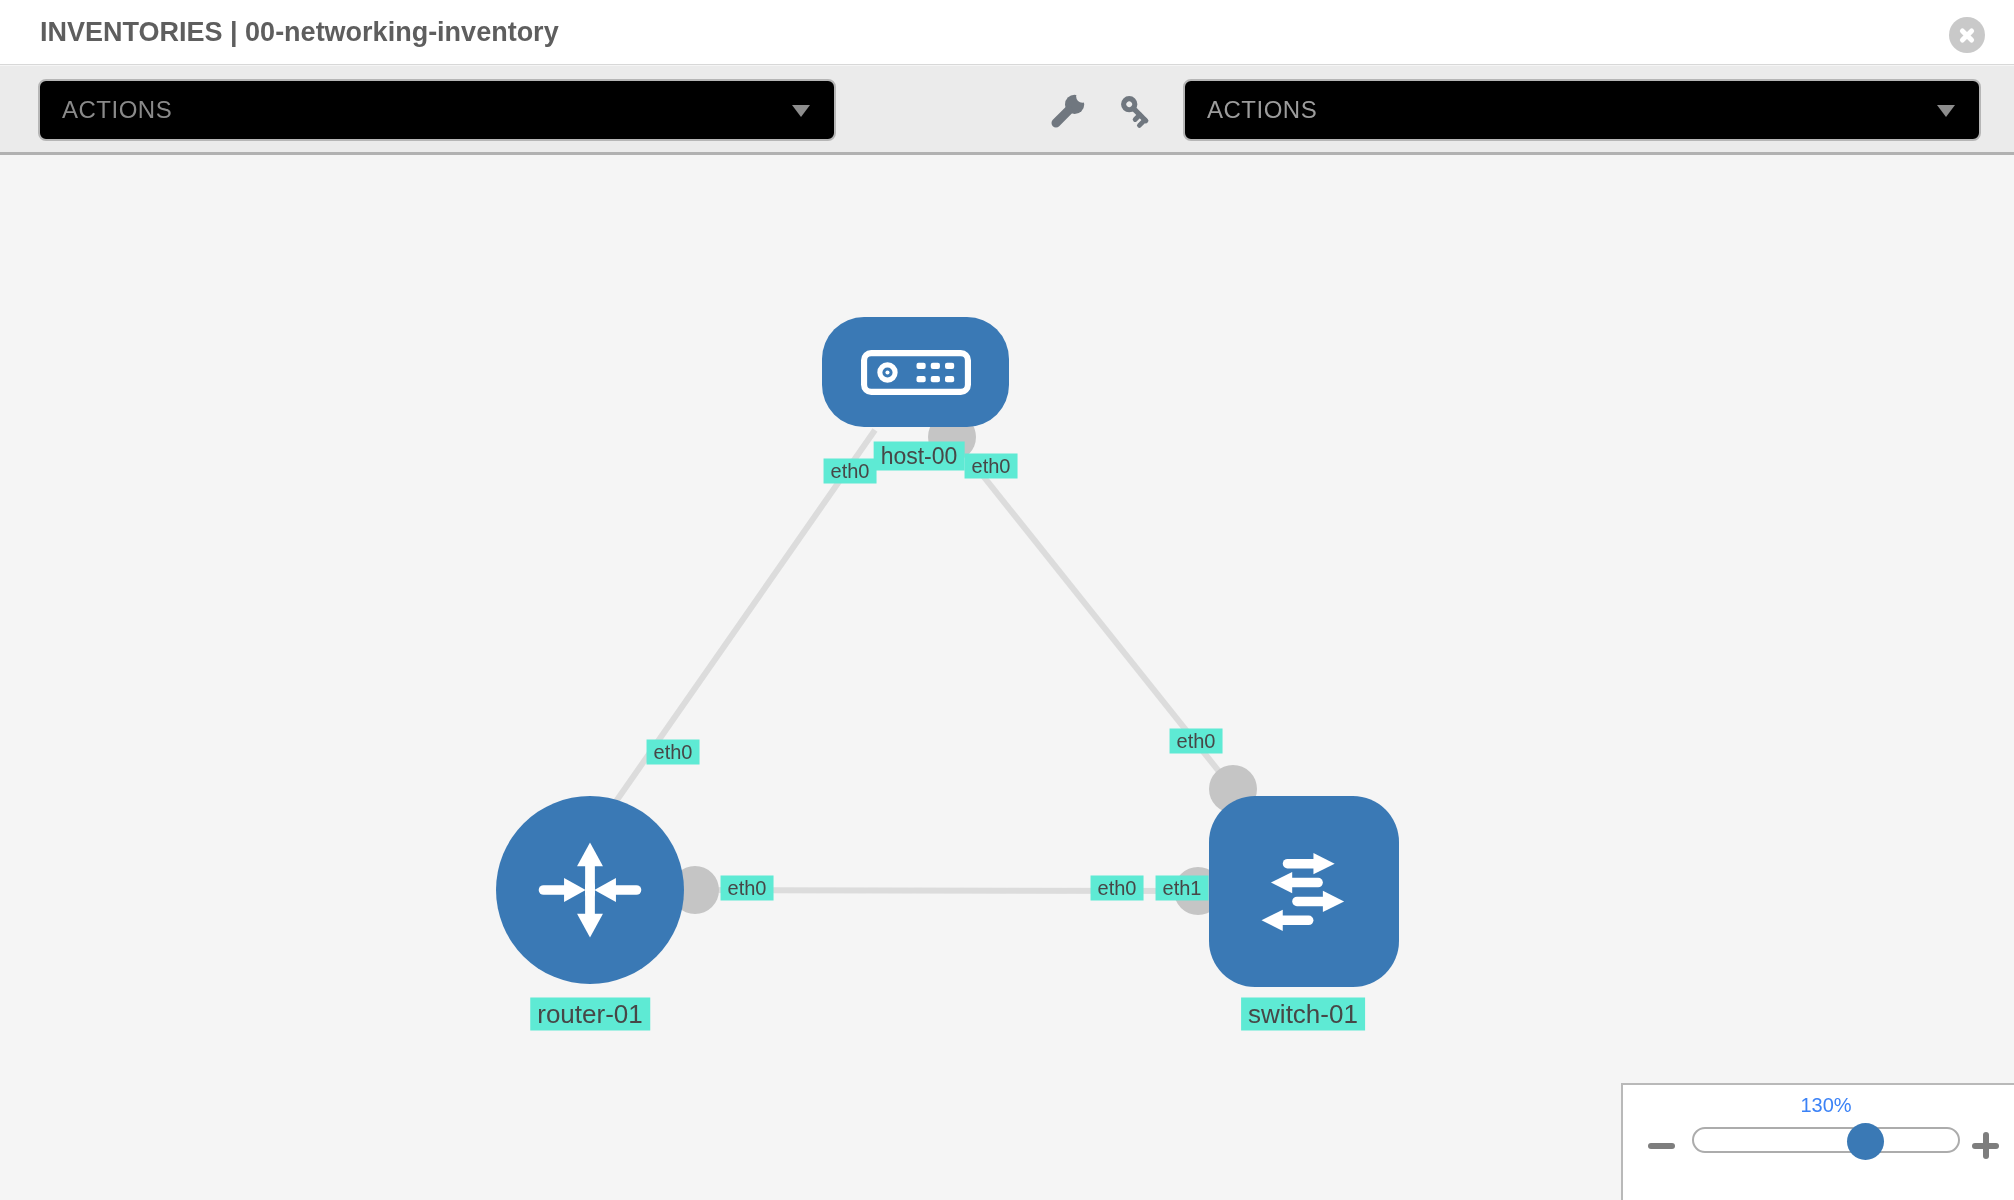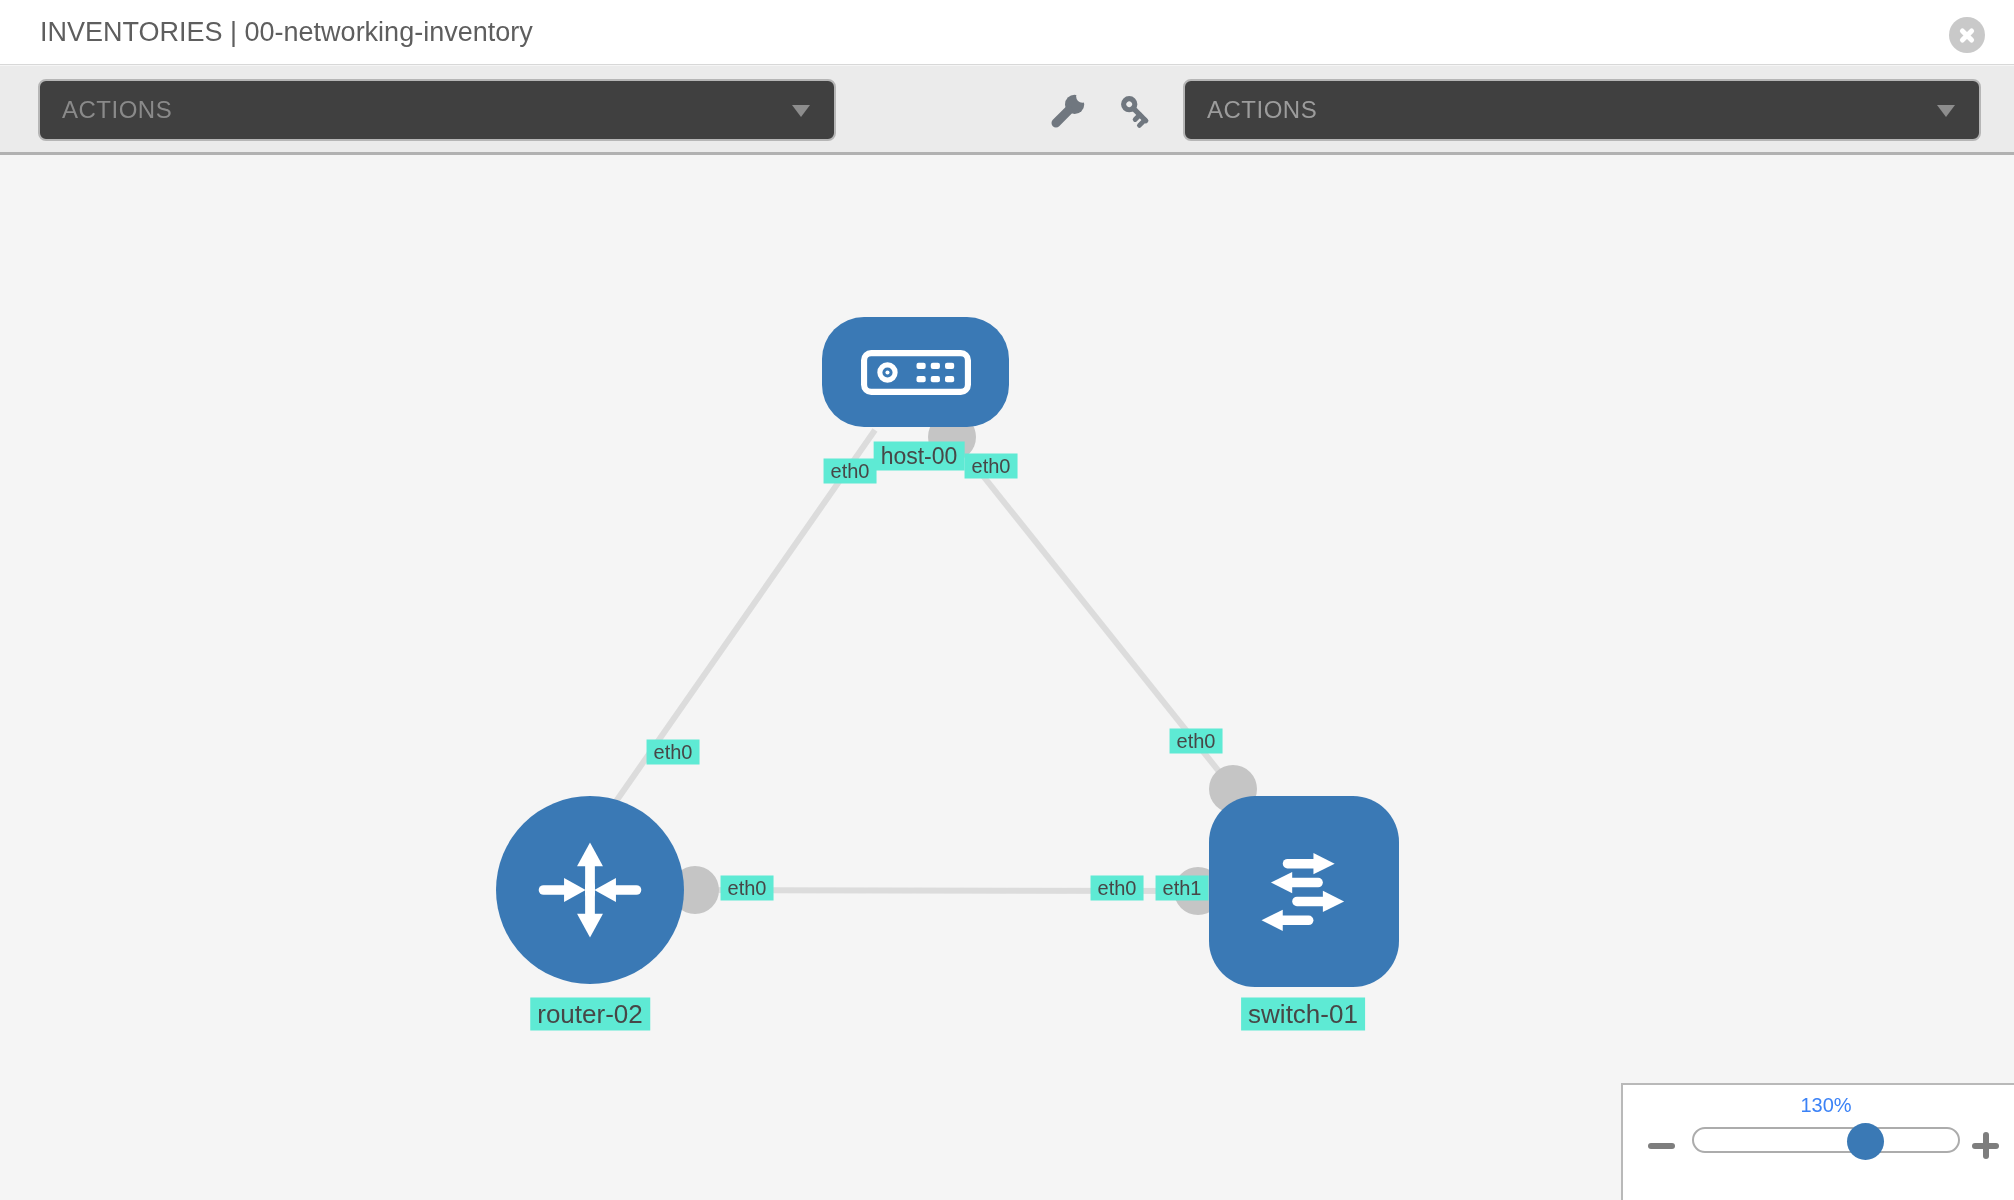--- a/index.html
+++ b/index.html
@@ -3,32 +3,32 @@
 <meta charset="utf-8">
 <style>
   * { margin:0; padding:0; box-sizing:border-box; }
   html,body { width:2014px; height:1200px; overflow:hidden; background:#f5f5f5;
               font-family:"Liberation Sans", sans-serif; }
 
   
   .header { position:absolute; left:0; top:0; width:2014px; height:65px;
             background:#ffffff; border-bottom:1px solid #d8d8d8; z-index:10; }
   .page-title { position:absolute; left:40px; top:0; height:65px; line-height:65px;
-                font-size:27px; font-weight:normal; color:#5e5e5e; }
+                font-size:27px; font-weight:bold; color:#5e5e5e; }
   .close-btn { position:absolute; left:1949px; top:17px; width:36px; height:36px;
                border-radius:50%; background:#c9c9c9; cursor:pointer; }
   .close-btn .bar { position:absolute; left:9px; top:15.5px; width:18px; height:5px;
                     background:#ffffff; border-radius:2.5px; }
   .close-btn .bar.b1 { transform:rotate(45deg); }
   .close-btn .bar.b2 { transform:rotate(-45deg); }
 
   
   .toolbar { position:absolute; left:0; top:66px; width:2014px; height:89px;
              background:#ebebeb; border-bottom:3px solid #b1b1b1; z-index:9; }
-  .select-box { position:absolute; top:13px; width:798px; height:62px; background:#404040;
+  .select-box { position:absolute; top:13px; width:798px; height:62px; background:#000000;
                 border:2px solid #b6b6b6; border-radius:8px; cursor:pointer; }
   .select-box .sel-label { position:absolute; left:22px; top:0; height:58px; line-height:58px;
                            font-size:24px; color:#8a8a8a; letter-spacing:0.5px; }
   .caret { position:absolute; right:24px; top:24px; width:0; height:0;
            border-left:9px solid transparent; border-right:9px solid transparent;
            border-top:12px solid #8d8d8d; }
   .tool-icon-btn { position:absolute; top:27px; width:36px; height:36px; cursor:pointer; }
 
   
   .canvas { position:absolute; left:0; top:158px; width:2014px; height:1042px;
@@ -157,21 +157,21 @@
         <polygon points="22,42 40,33 40,51" stroke="none"></polygon>
         <line x1="44" y1="58" x2="69" y2="58"></line>
         <polygon points="84,58 66,49 66,67" stroke="none"></polygon>
         <line x1="54" y1="74" x2="29" y2="74"></line>
         <polygon points="14,74 32,65 32,83" stroke="none"></polygon>
       </g>
     </svg>
   </div>
 
   <span class="chip nodelabel" style="left:919px; top:298px; font-size:23px;">host-00</span>
-  <span class="chip nodelabel" style="left:590px; top:856px;">router-02</span>
+  <span class="chip nodelabel" style="left:590px; top:856px;">router-01</span>
   <span class="chip nodelabel" style="left:1303px; top:856px;">switch-01</span>
 
   <span class="chip iflabel" style="left:850px; top:313px;">eth0</span>
   <span class="chip iflabel" style="left:991px; top:308px;">eth0</span>
   <span class="chip iflabel" style="left:673px; top:594px;">eth0</span>
   <span class="chip iflabel" style="left:1196px; top:583px;">eth0</span>
   <span class="chip iflabel" style="left:747px; top:730px;">eth0</span>
   <span class="chip iflabel" style="left:1117px; top:730px;">eth0</span>
   <span class="chip iflabel front" style="left:1146px; top:730px;margin-left:36px;">eth1</span>
 

